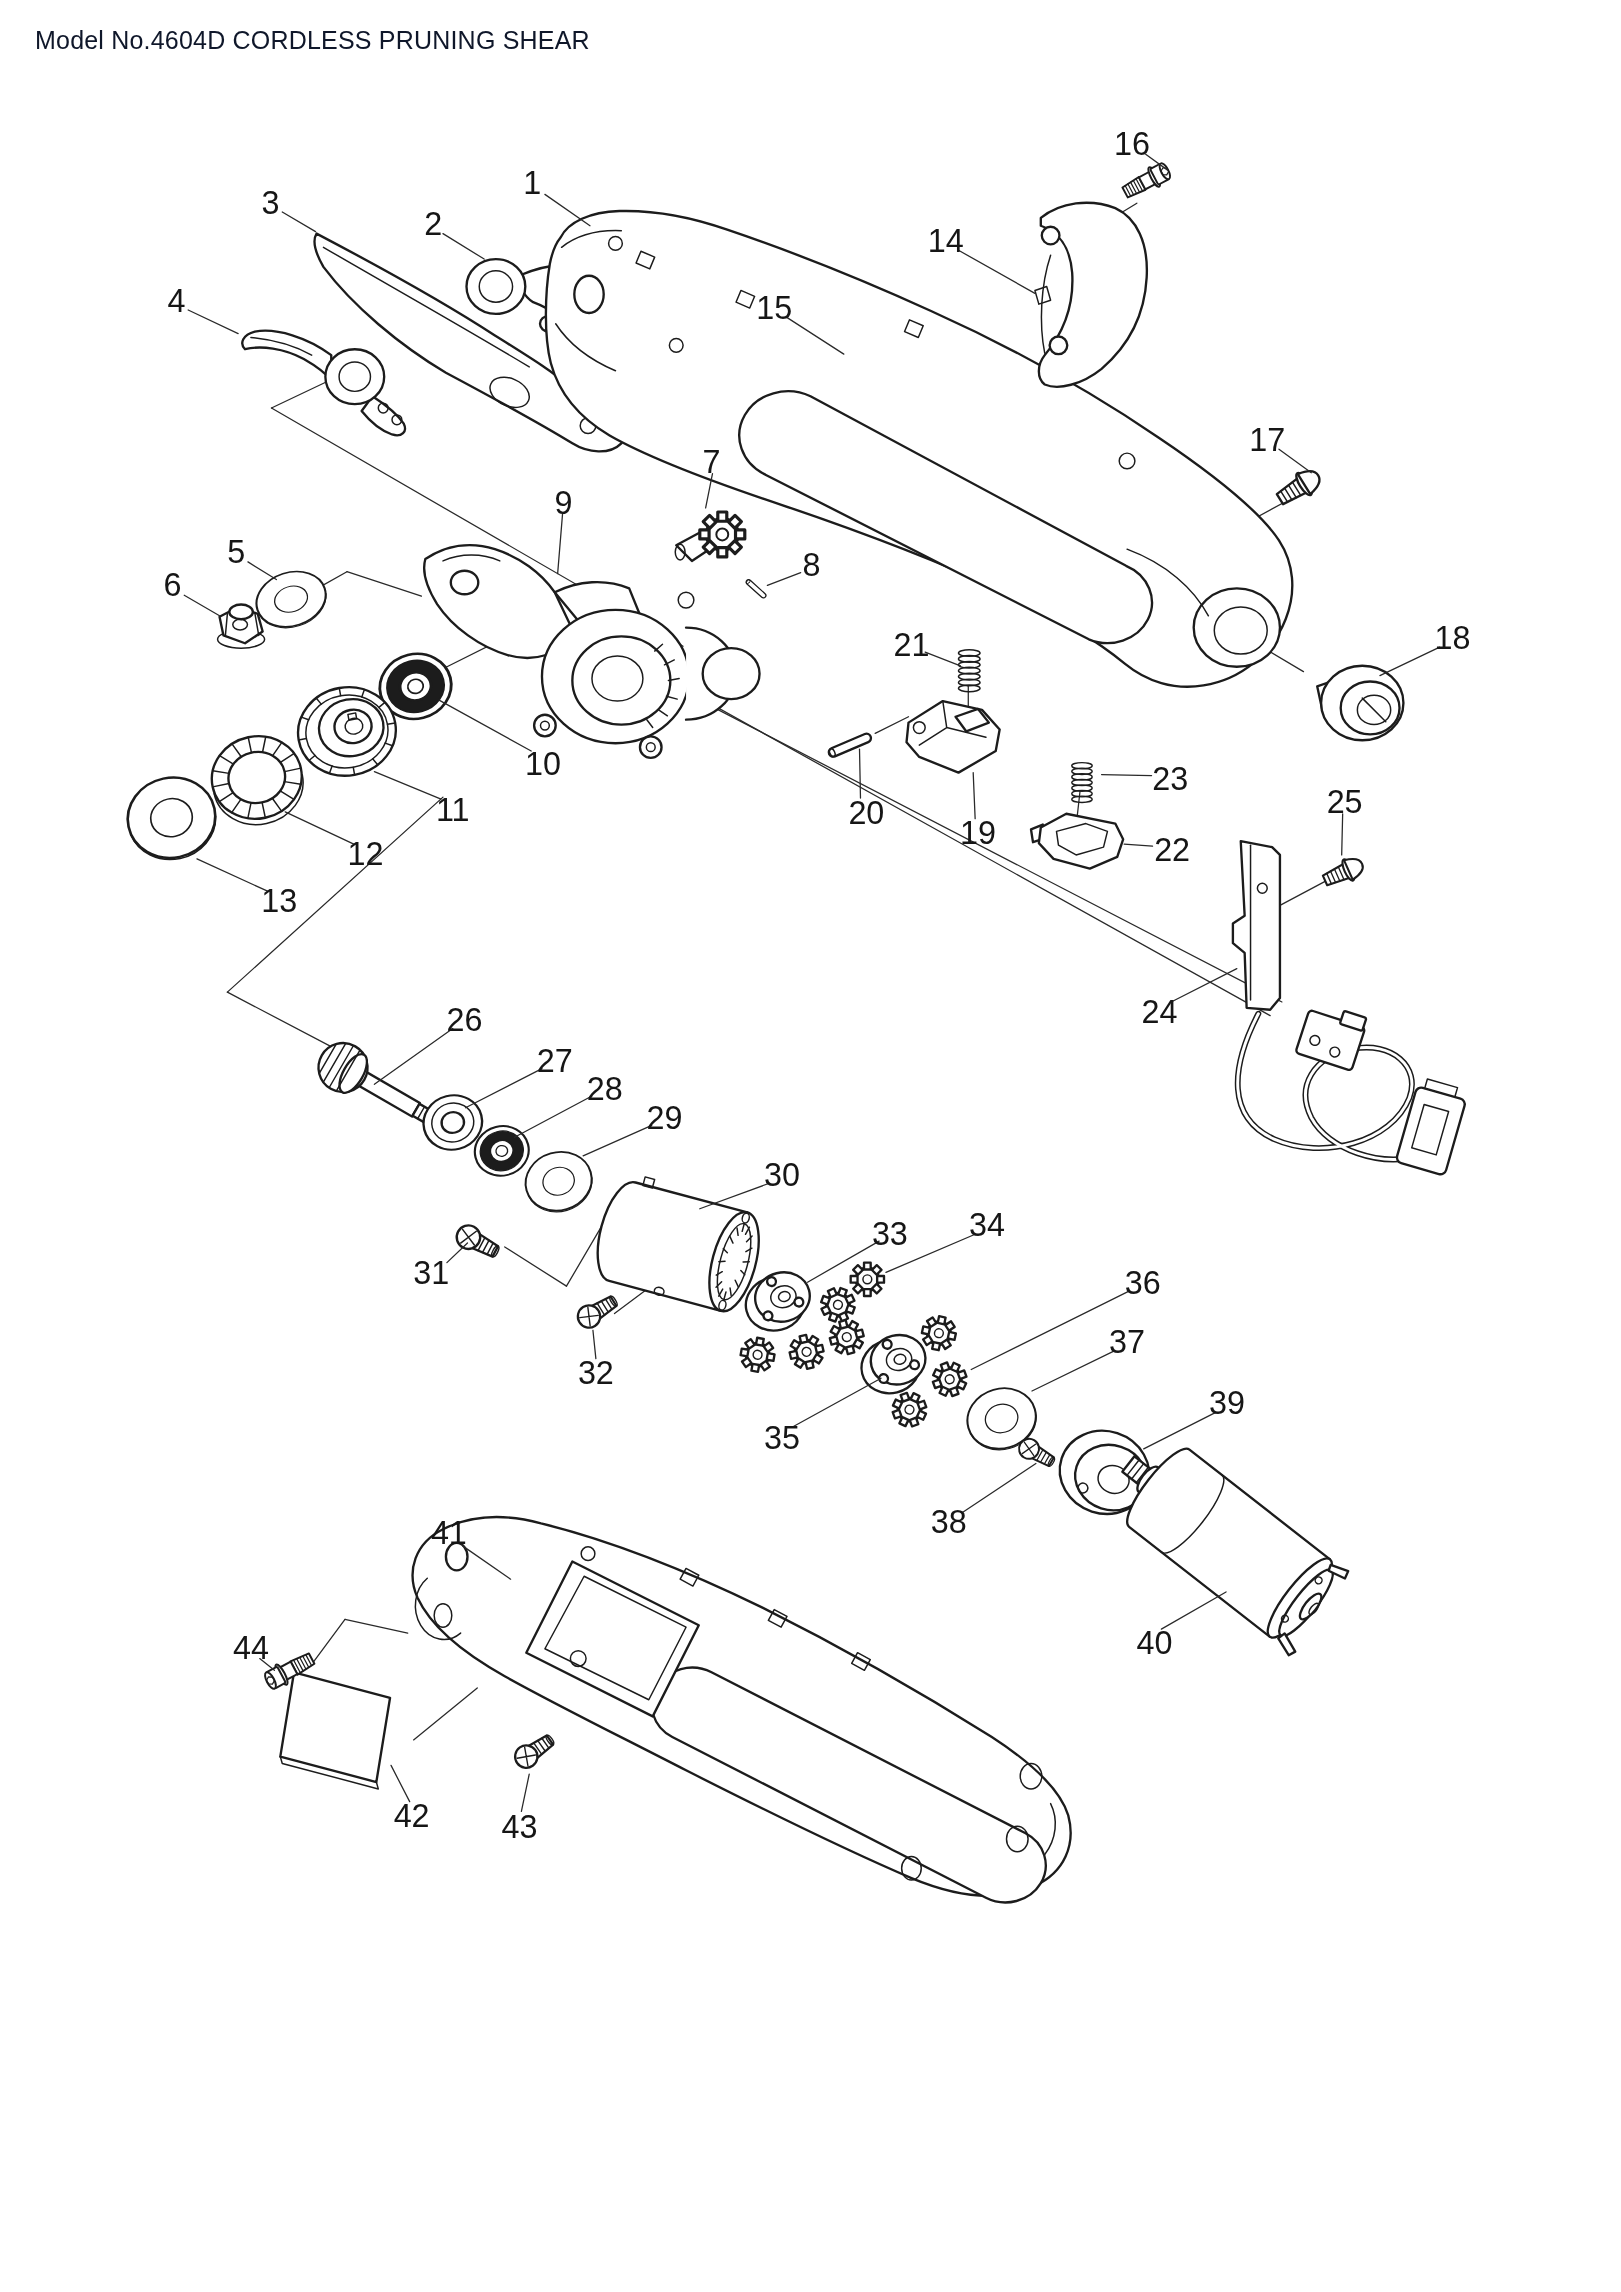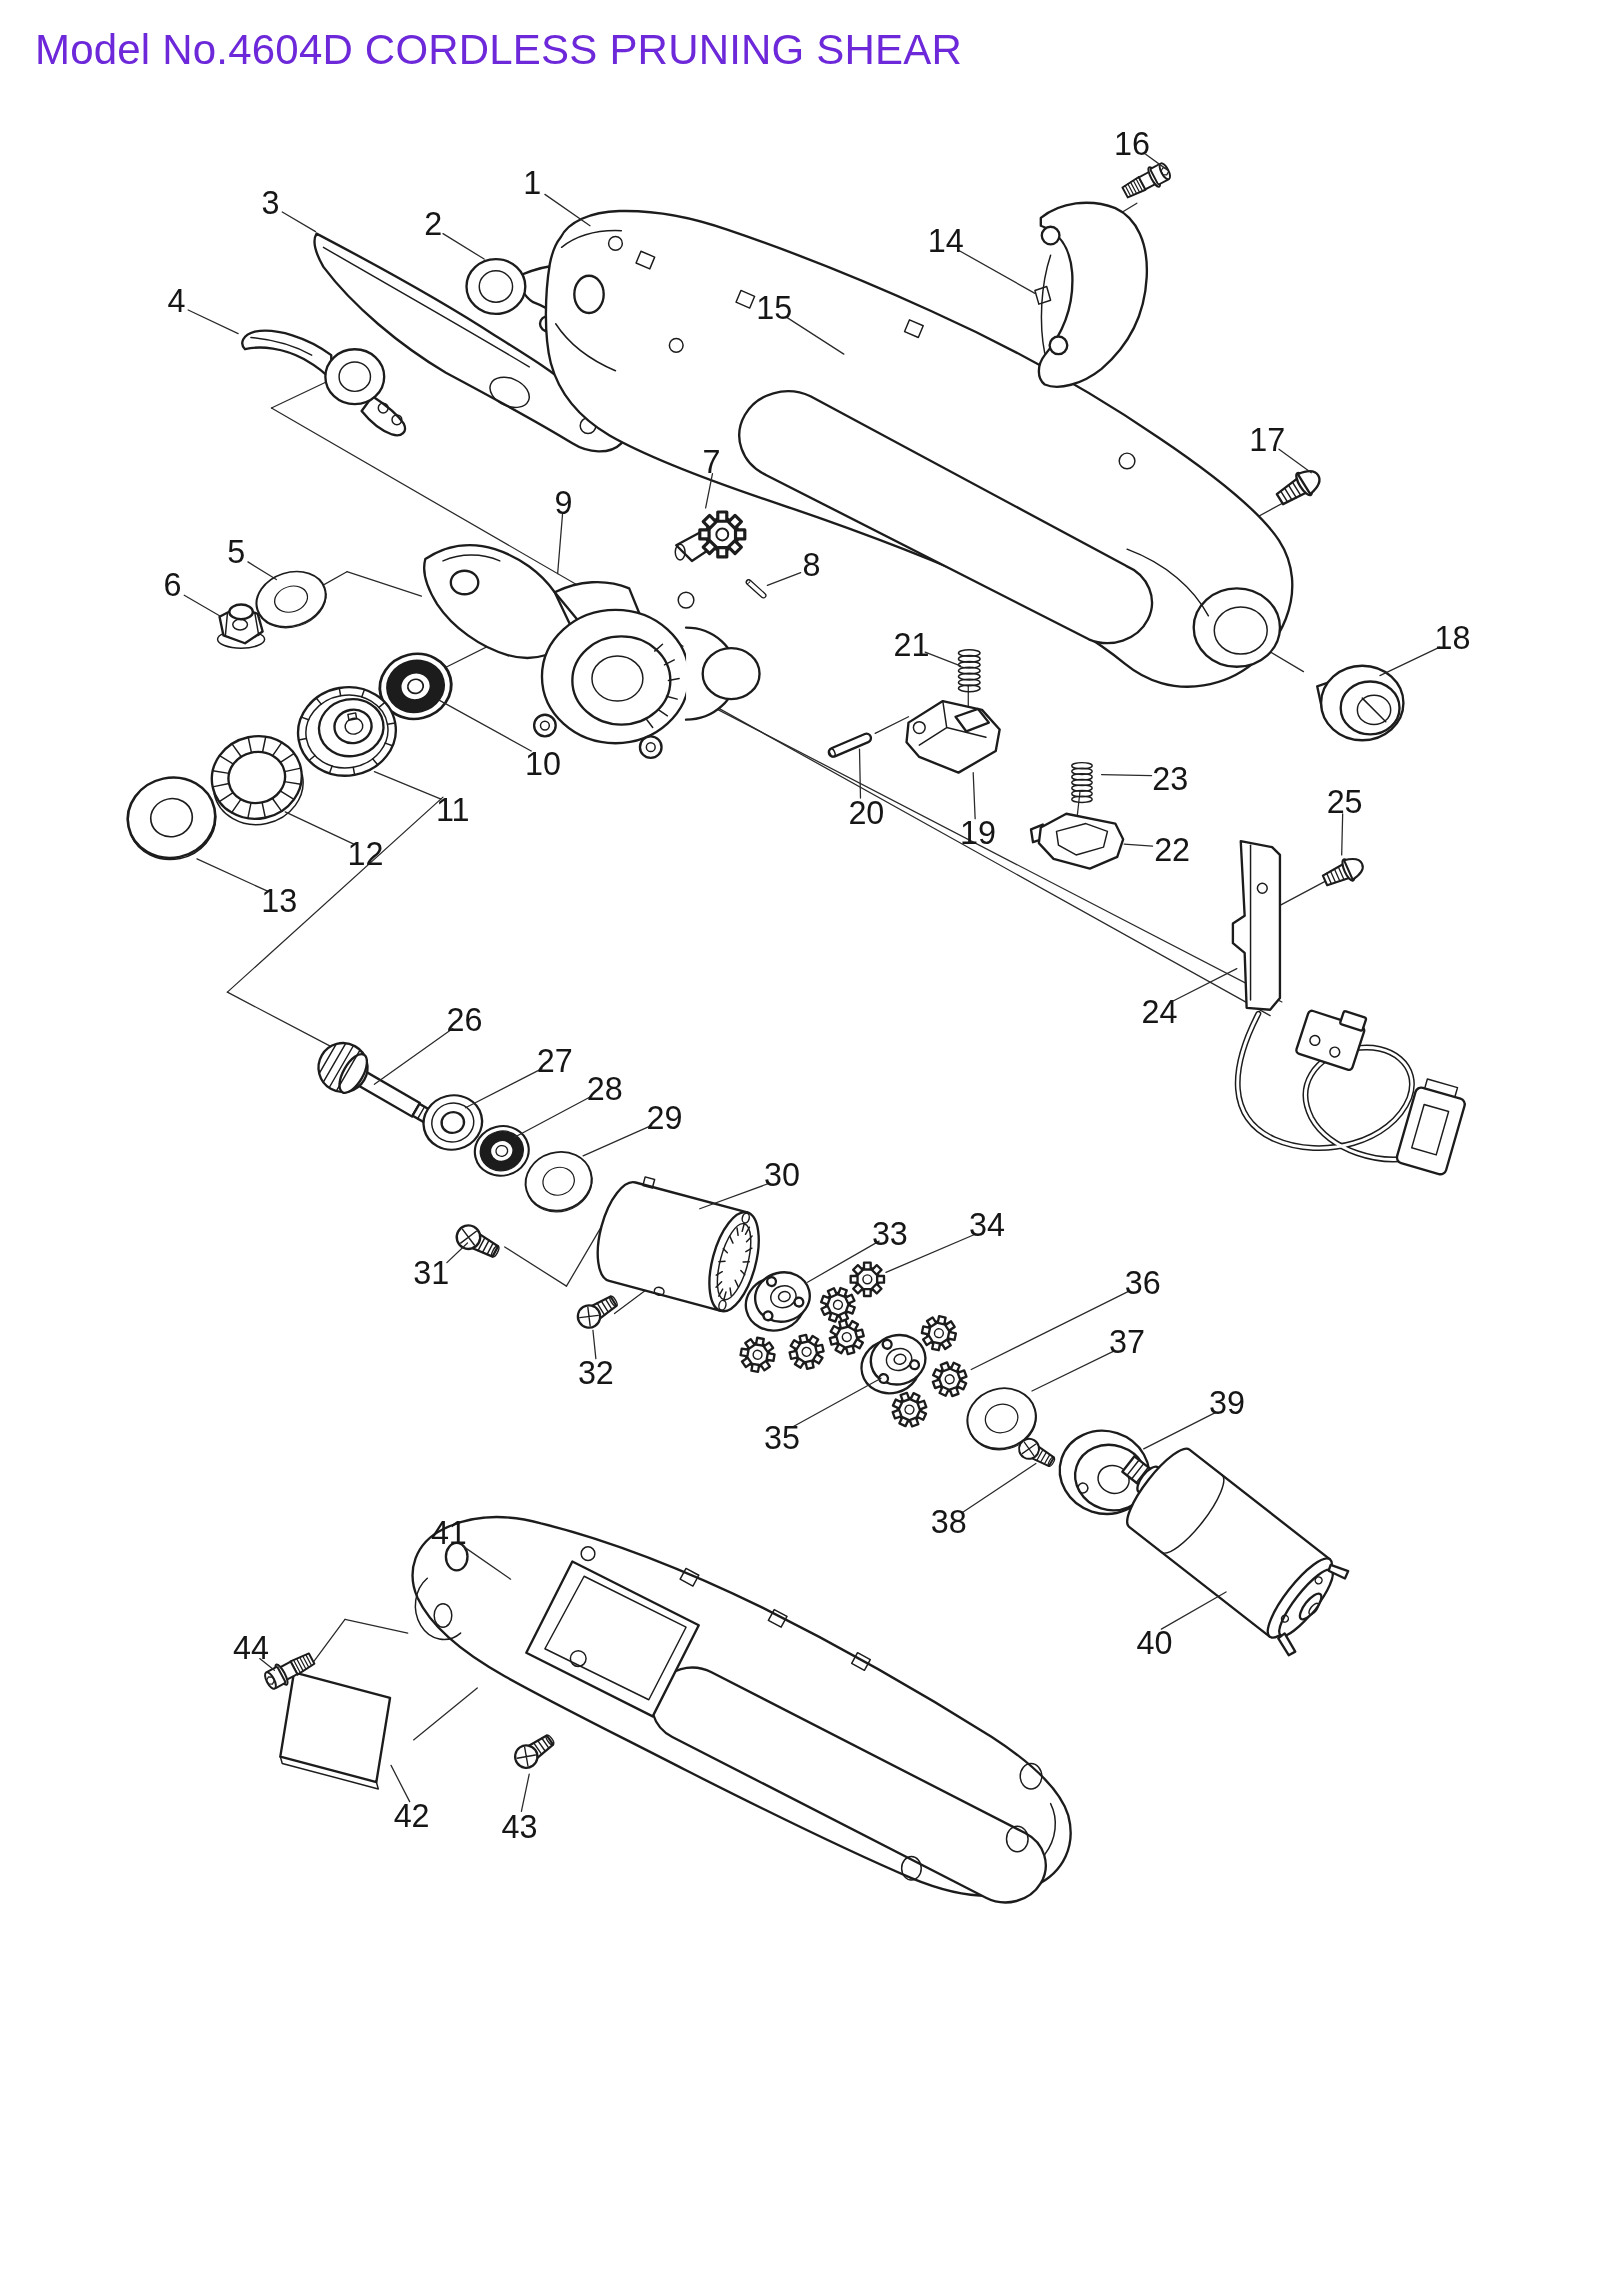--- a/index.html
+++ b/index.html
@@ -1,19 +1,19 @@
 <!DOCTYPE html>
 <html><head>
 <meta charset="utf-8">
 <style>
   html,body{margin:0;padding:0;background:#ffffff;}
   #page{position:relative;width:1621px;height:2293px;background:#fff;overflow:hidden;
         font-family:"Liberation Sans",sans-serif;}
-  #title{position:absolute;left:35px;top:25.5px;margin:0;font-size:42px;font-weight:400;
-         color:#6d28d9;letter-spacing:0.2px;font-family:"Liberation Sans",sans-serif;}
+  #title{position:absolute;left:35px;top:25.5px;margin:0;font-size:25px;font-weight:400;
+         color:#0f172a;letter-spacing:0.2px;font-family:"Liberation Sans",sans-serif;}
   svg{position:absolute;left:0;top:0;}
   .ln{stroke:#1c1c1c;stroke-width:2.4;fill:#ffffff;stroke-linejoin:round;stroke-linecap:round;}
   .ln2{stroke:#1c1c1c;stroke-width:1.5;fill:none;stroke-linejoin:round;stroke-linecap:round;}
   .thin{stroke:#2a2a2a;stroke-width:1.3;fill:none;stroke-linecap:round;}
   .blk{fill:#1c1c1c;stroke:none;}
   .wire{stroke:#1c1c1c;stroke-width:6;fill:none;stroke-linecap:round;}
   .wirein{stroke:#ffffff;stroke-width:3;fill:none;stroke-linecap:round;}
   text.plabel{font-family:"Liberation Sans",sans-serif;font-size:33px;fill:#161616;
               text-anchor:middle;}
 </style>

